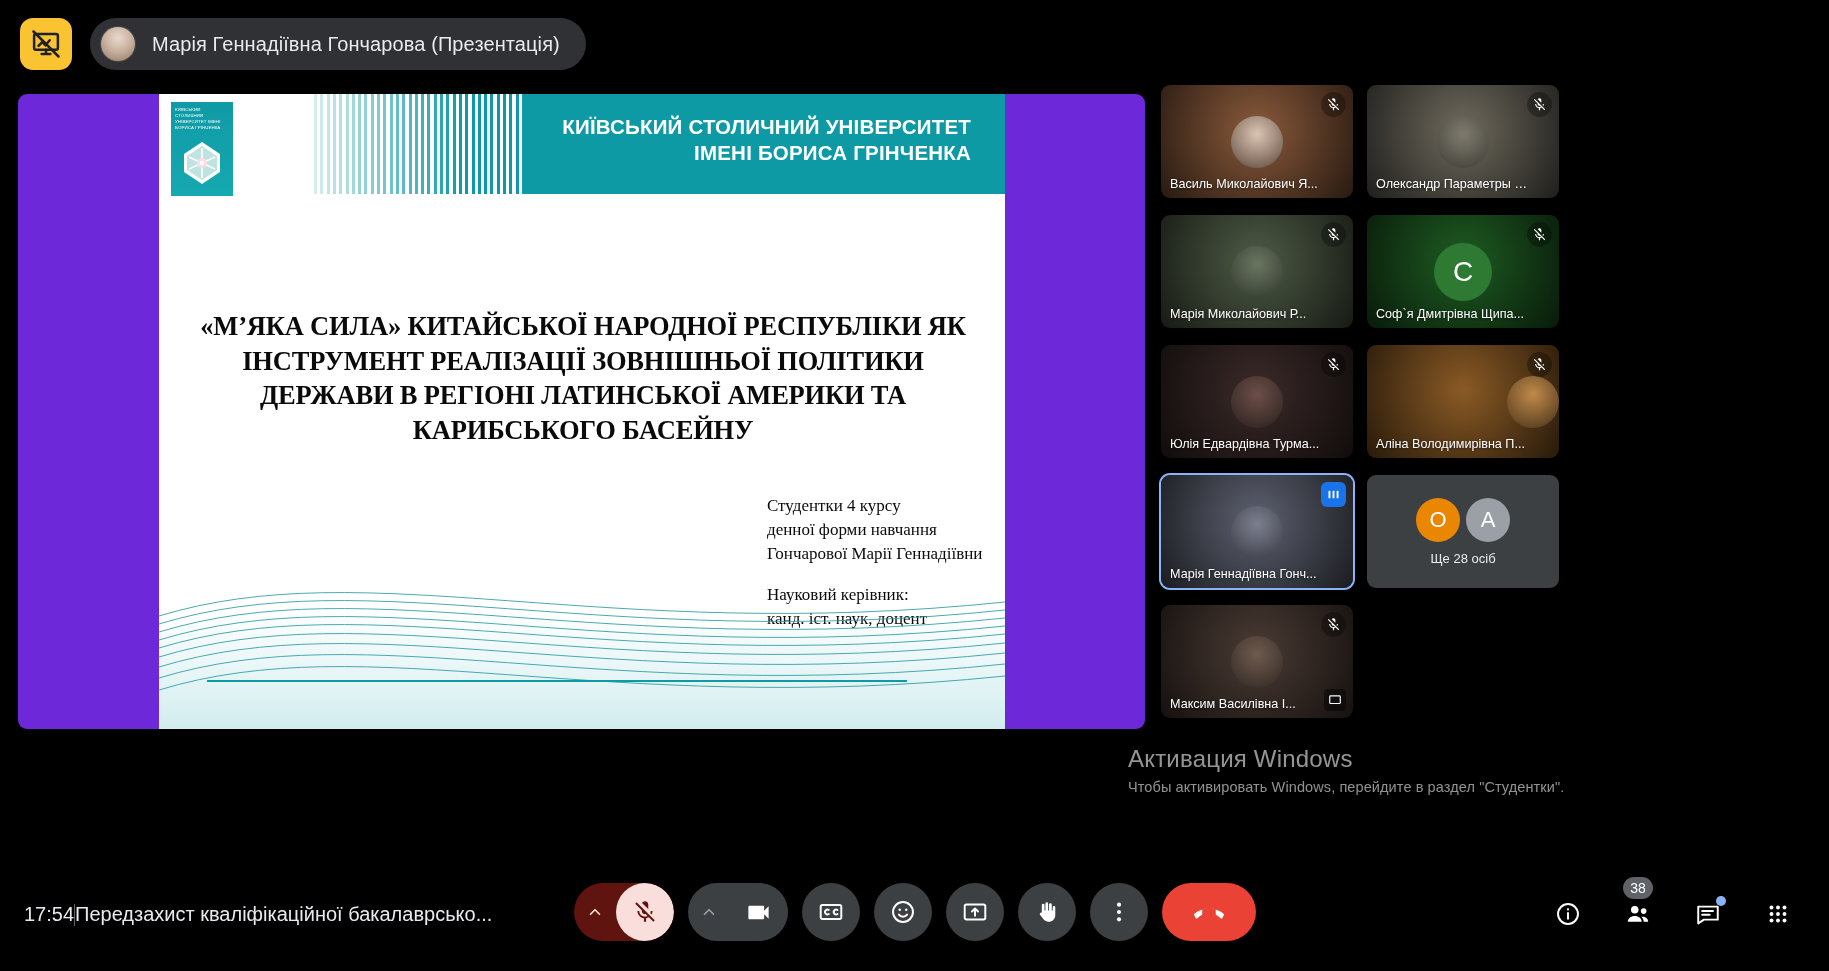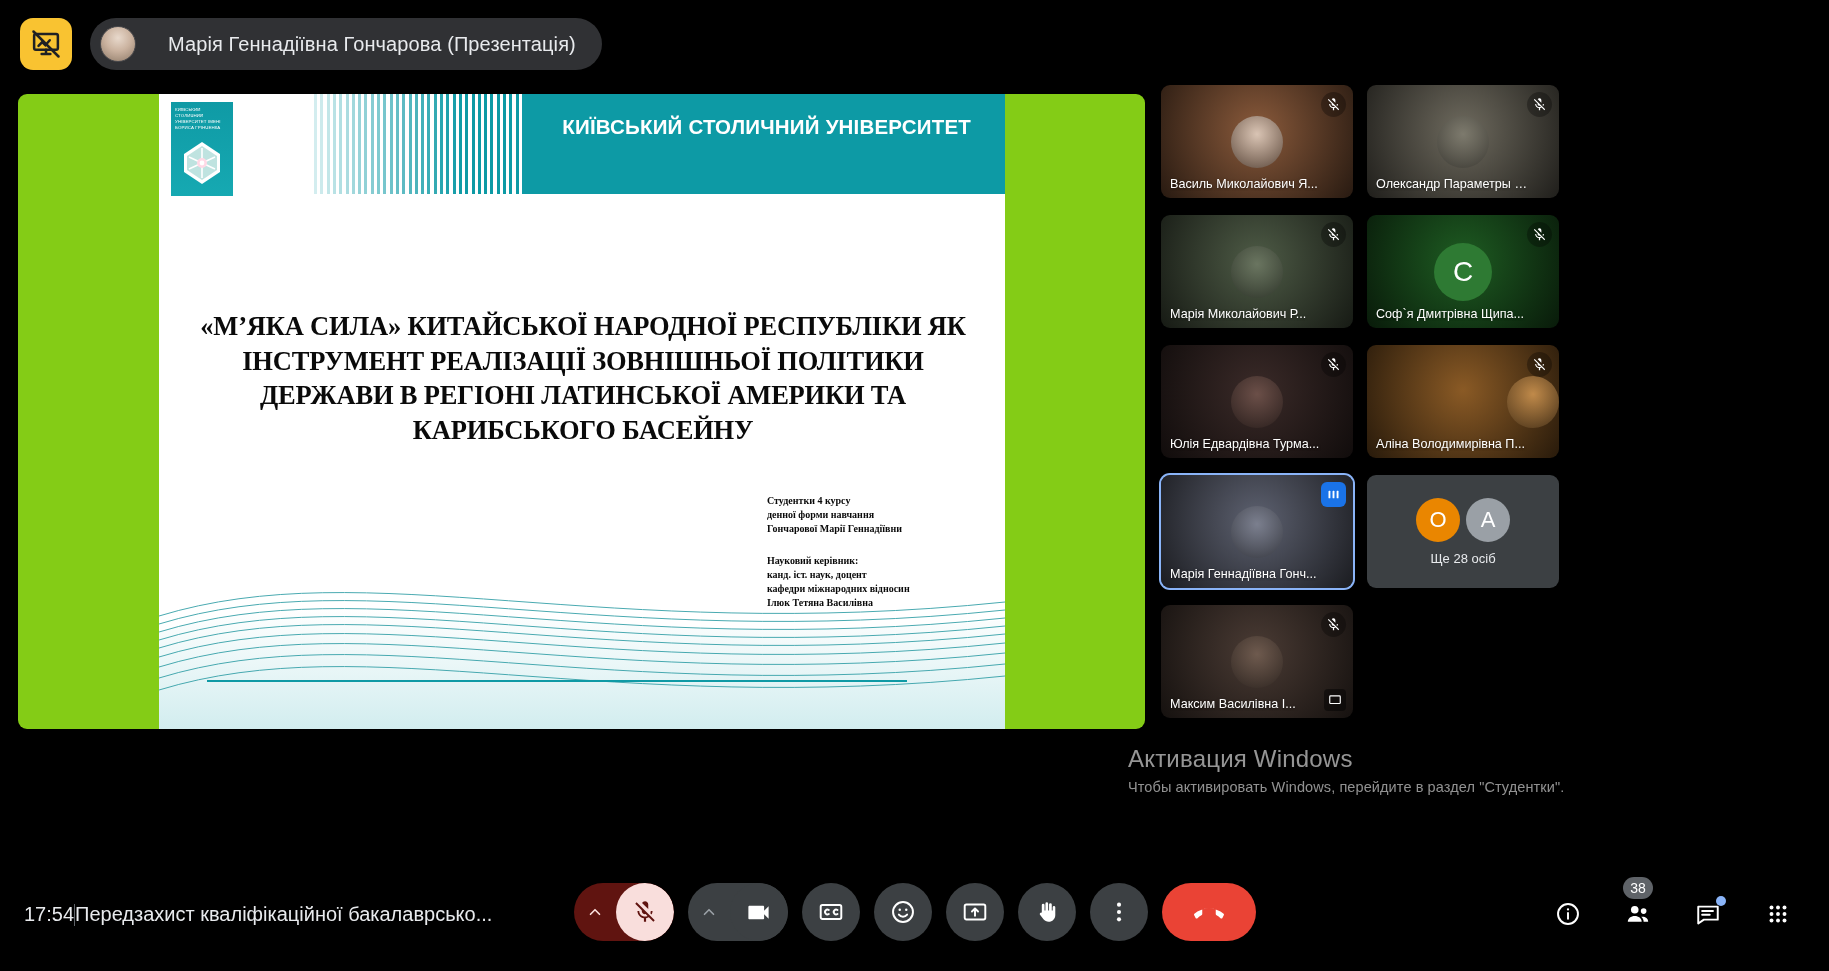--- a/index.html
+++ b/index.html
@@ -16,35 +16,35 @@
     position: absolute; top: 0; left: 0; width: 1829px; height: 88px;
     display: flex; align-items: center; gap: 18px; padding-left: 20px;
     background: #000;
   }
   .present-badge {
     width: 52px; height: 52px; border-radius: 13px; background: #f9c331;
     display: flex; align-items: center; justify-content: center; flex: none;
   }
   .present-badge svg { width: 30px; height: 30px; }
   .presenter-chip {
-    display: flex; align-items: center; gap: 32px;
+    display: flex; align-items: center; gap: 16px;
     height: 52px; padding: 0 26px 0 10px;
     background: #303134; border-radius: 26px;
   }
   .presenter-avatar {
     width: 36px; height: 36px; border-radius: 50%; flex: none;
     background: radial-gradient(circle at 50% 32%, #e8d9cc 0%, #cbb3a0 45%, #8e7a68 100%);
     border: 1px solid #4a4a4d;
   }
   .presenter-name { color: #e8eaed; font-size: 20px; letter-spacing: .1px; white-space: nowrap; }
 
   
   .stage {
     position: absolute; left: 18px; top: 94px;
-    width: 1127px; height: 635px; background: #84cc16;
+    width: 1127px; height: 635px; background: #6d28d9;
     border-radius: 9px; overflow: hidden;
   }
   .slide {
     position: absolute; left: 141px; top: 0; width: 846px; height: 635px;
     background: #fff; overflow: hidden;
   }
 
   
   .slide-head { position: absolute; left: 0; top: 0; width: 846px; height: 100px; }
   .head-teal { position: absolute; right: 0; top: 0; width: 480px; height: 100px; background: #0d9aa5; }
@@ -72,22 +72,22 @@
   .slide-title {
     position: absolute; left: 22px; top: 215px; width: 804px;
     text-align: center; color: #0a0a0a;
     font-family: "Liberation Serif", serif; font-weight: 700;
     font-size: 26.5px; line-height: 1.305; letter-spacing: -.2px;
   }
 
   
   .slide-authors {
     position: absolute; left: 608px; top: 400px; width: 248px;
-    font-family: "Liberation Serif", serif; font-weight: 700;
-    font-size: 10px; line-height: 1.40; color: #0a0a0a;
+    font-family: "Liberation Serif", serif; font-weight: 400;
+    font-size: 17px; line-height: 1.40; color: #0a0a0a;
   }
   .slide-authors .grp { margin-bottom: 18px; }
   .slide-authors .grp:last-child { margin-bottom: 0; }
 
   
   .waves { position: absolute; left: 0; bottom: 0; width: 846px; height: 205px; }
   .wave-bar { position: absolute; left: 48px; bottom: 47px; width: 700px; height: 2.4px; background: #0f9aa5; }
 
   
   .tiles {
@@ -237,20 +237,21 @@
             <i style="left: 170.1px; opacity: 1;"></i>
             <i style="left: 176.4px; opacity: 1;"></i>
             <i style="left: 182.7px; opacity: 1;"></i>
             <i style="left: 189px; opacity: 1;"></i>
             <i style="left: 195.3px; opacity: 1;"></i>
             <i style="left: 201.6px; opacity: 1;"></i>
             <i style="left: 207.9px; opacity: 1;"></i>
           </div>
         <div class="head-title">
           <div>КИЇВСЬКИЙ СТОЛИЧНИЙ УНІВЕРСИТЕТ</div>
+          <div>ІМЕНІ БОРИСА ГРІНЧЕНКА</div>
         </div>
         <div class="logo-box">
           <div class="logo-txt">КИЇВСЬКИЙ СТОЛИЧНИЙ УНІВЕРСИТЕТ ІМЕНІ БОРИСА ГРІНЧЕНКА</div>
           <svg class="logo-emblem" viewBox="0 0 44 46">
             <polygon points="22,2 40,14 40,32 22,44 4,32 4,14" fill="#ffffff"></polygon>
             <polygon points="22,6 37,16 37,30 22,40 7,30 7,16" fill="#bfe3e0"></polygon>
             <g stroke="#ffffff" stroke-width="1.6">
               <path d="M22 8 L22 38 M9 17 L35 29 M35 17 L9 29"></path>
             </g>
             <circle cx="22" cy="23" r="5" fill="#ffd9e6"></circle>

